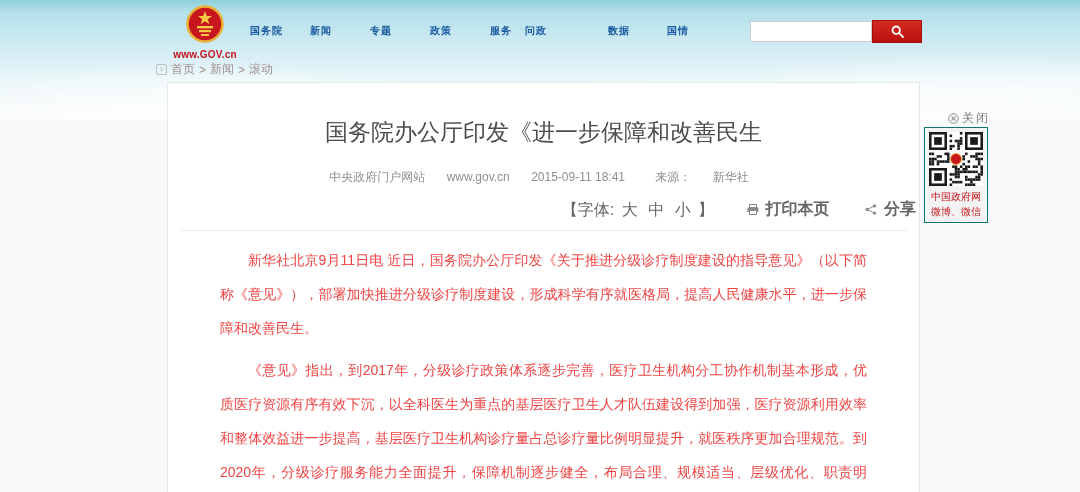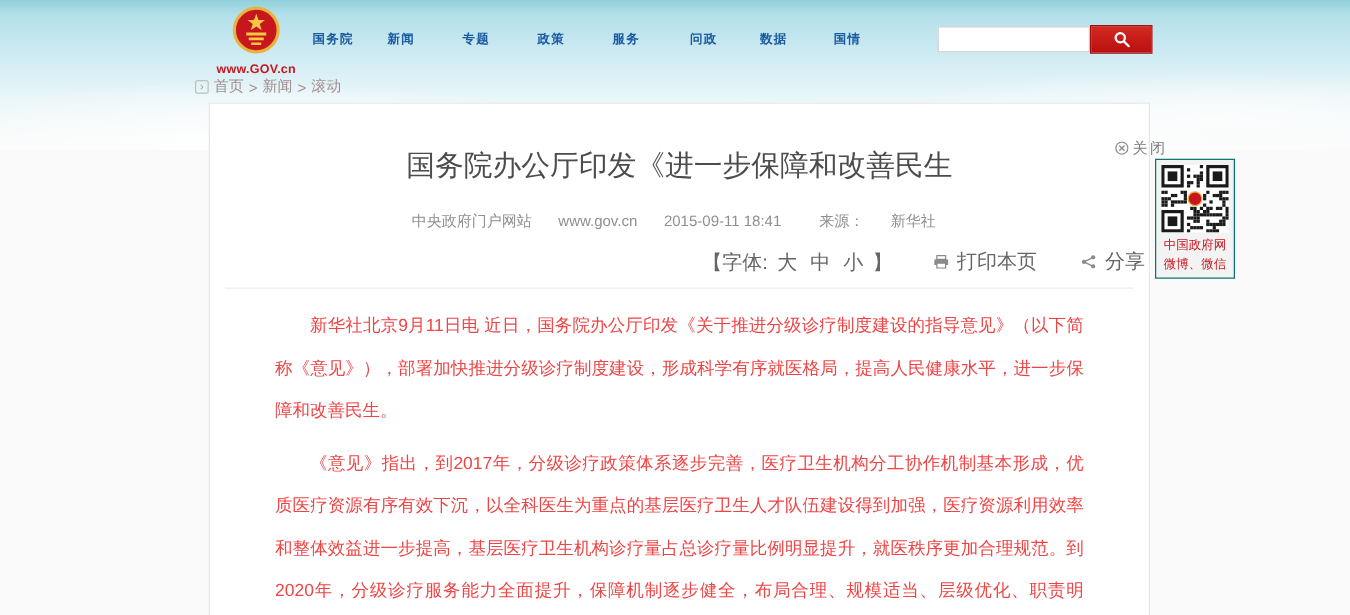--- a/index.html
+++ b/index.html
@@ -16,21 +16,21 @@
       linear-gradient(180deg,#8fd0da 0%,#b4e0ea 10%,#cdeaf2 35%,#e9f6f9 65%,#fafafa 100%);
   }
 
   
   .logo { position:absolute; left:170px; top:4px; width:70px; text-align:center; cursor:pointer; }
   .logo-url { font-size:10px; font-weight:bold; color:#c7161d; margin-top:1px; letter-spacing:.2px; }
   .nav-item { position:absolute; top:24px; font-size:10px; font-weight:bold; color:#1a5aa0;
     text-decoration:none; letter-spacing:1px; cursor:pointer; }
   .nav-item:nth-of-type(1){left:250px;} .nav-item:nth-of-type(2){left:310px;}
   .nav-item:nth-of-type(3){left:370px;} .nav-item:nth-of-type(4){left:430px;}
-  .nav-item:nth-of-type(5){left:490px;} .nav-item:nth-of-type(6){left:552px;}
+  .nav-item:nth-of-type(5){left:490px;} .nav-item:nth-of-type(6){left:525px;}
   .nav-item:nth-of-type(7){left:608px;} .nav-item:nth-of-type(8){left:667px;}
   .search-input { position:absolute; left:750px; top:21px; width:122px; height:21px;
     border:1px solid #c9cdd1; background:#fff; outline:none; padding:0 6px; font-size:12px; }
   .search-btn { position:absolute; left:872px; top:20px; width:50px; height:23px;
     background:linear-gradient(180deg,#d42a20,#b90f10); border:1px solid #a30d0e; cursor:pointer;
     display:flex; align-items:center; justify-content:center; }
 
   
   .breadcrumb { position:absolute; left:156px; top:61px; font-size:12px; color:#a18f8f;
     display:flex; align-items:center; gap:4px; }
@@ -42,28 +42,28 @@
   
   .card { position:absolute; left:167px; top:82px; width:753px; height:410px;
     background:#fff; border:1px solid #e4e8eb; border-bottom:none; }
   .title { margin-top:26px; text-align:center; font-size:23px; font-weight:500; color:#4c4c4c;
     line-height:46px; }
   .meta { margin-top:14px; text-align:center; font-size:12px; color:#8f8f8f; }
   .meta span { margin:0 9px; }
   .toolbar { margin-top:13px; text-align:right; font-size:16px; color:#666; }
   .toolbar .fz { color:#666; }
   .toolbar a { color:#666; text-decoration:none; cursor:pointer; margin:0 3px; }
-  .tool-group { margin-left:28px; display:inline-flex; align-items:center; gap:4px; }
+  .tool-group { margin-left:28px; display:inline-flex; align-items:center; gap:4px;font-weight:bold; }
   .divider { margin:9px 12px 0 12px; border-top:1px solid #ececec; }
   .body-text { padding:4px 52px 0 52px; }
   .body-text p { font-size:14px; color:#ef4444; line-height:34px; text-indent:2em;
     margin-top:8px; text-align:justify; }
 
   
-  .close-link { position:absolute; left:892px; top:110px; font-size:12px; color:#7d7d7d;
+  .close-link { position:absolute; left:948px; top:110px; font-size:12px; color:#7d7d7d;
     text-decoration:none; display:flex; align-items:center; gap:3px; letter-spacing:2px; cursor:pointer; }
   .qr-panel { position:absolute; left:924px; top:127px; width:64px; height:96px;
     background:#f3f3f3; border:1px solid #0f766e; text-align:center; padding-top:4px; }
   .qr-wrap { position:relative; width:54px; height:54px; margin:0 auto; background:#fff; }
   .qr-emblem { position:absolute; left:21px; top:21px; width:12px; height:12px; border-radius:50%;
     background:#c7161d; border:1px solid #e8b33a; }
   .qr-cap { font-size:10px; color:#c7161d; line-height:15px; margin-top:3px; white-space:nowrap; }
   .qr-cap + .qr-cap { margin-top:0; }
 </style>
 </head>

